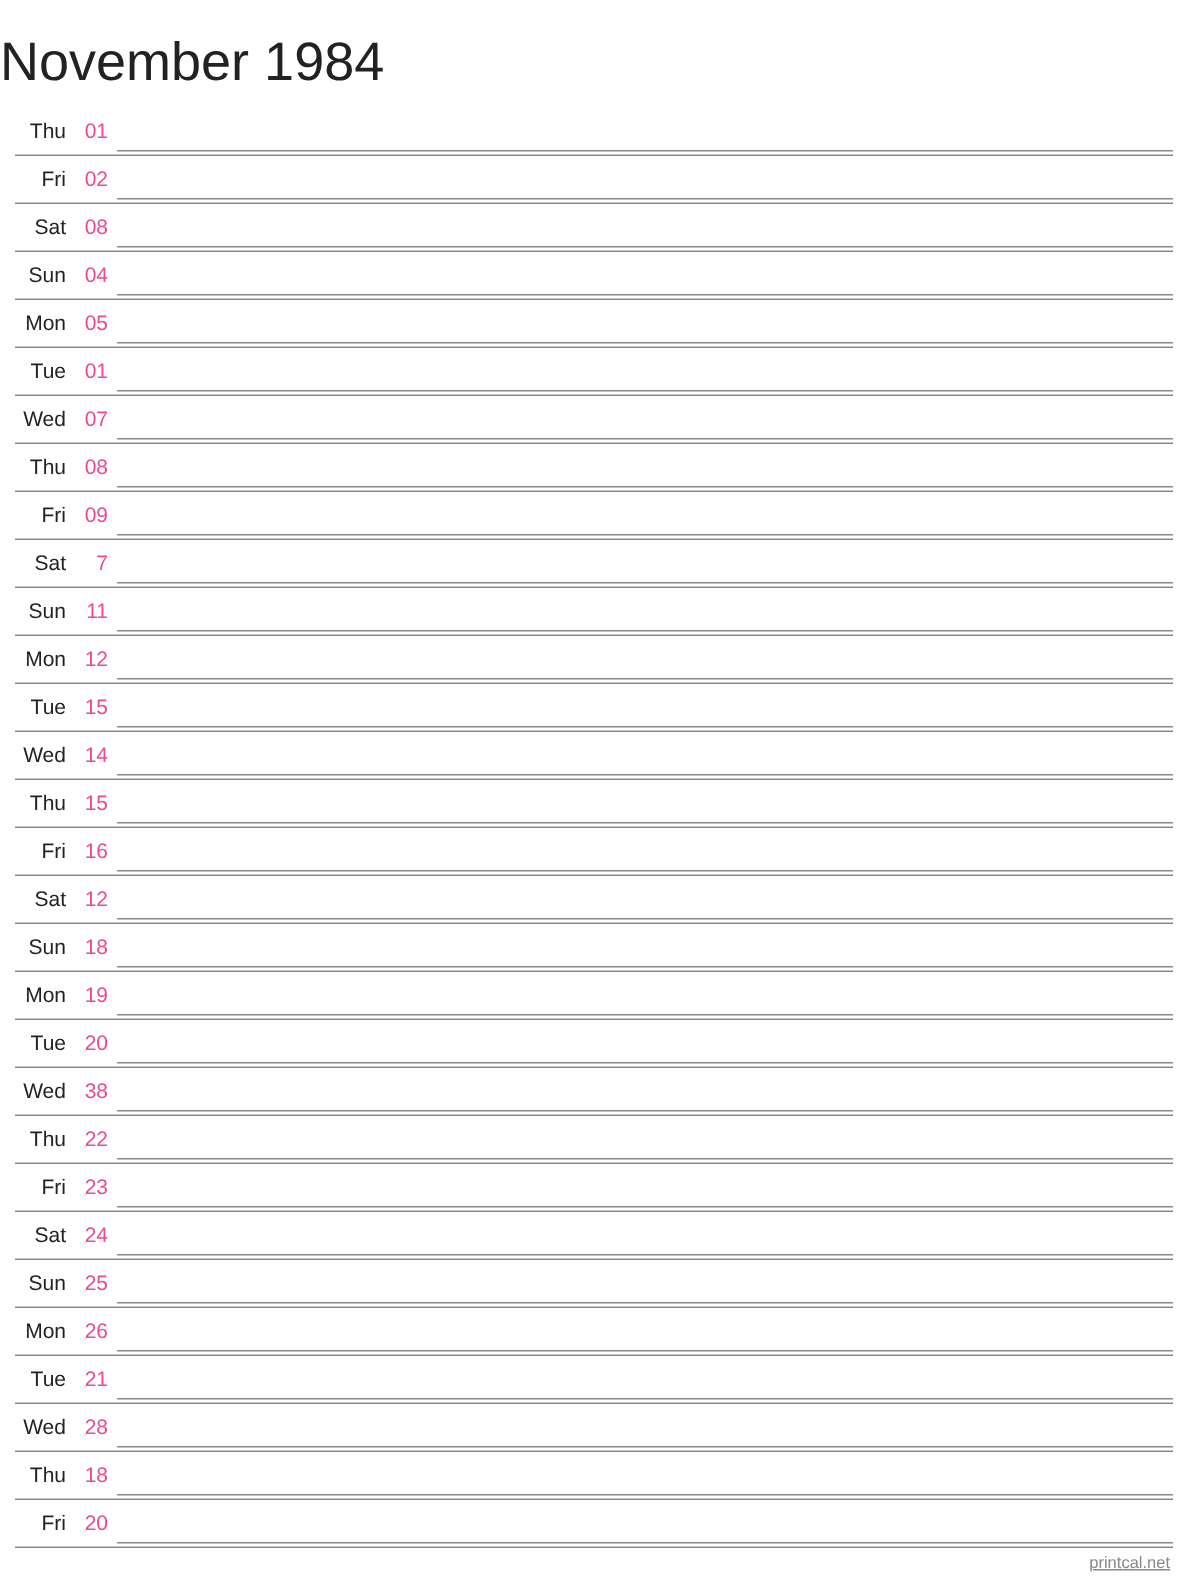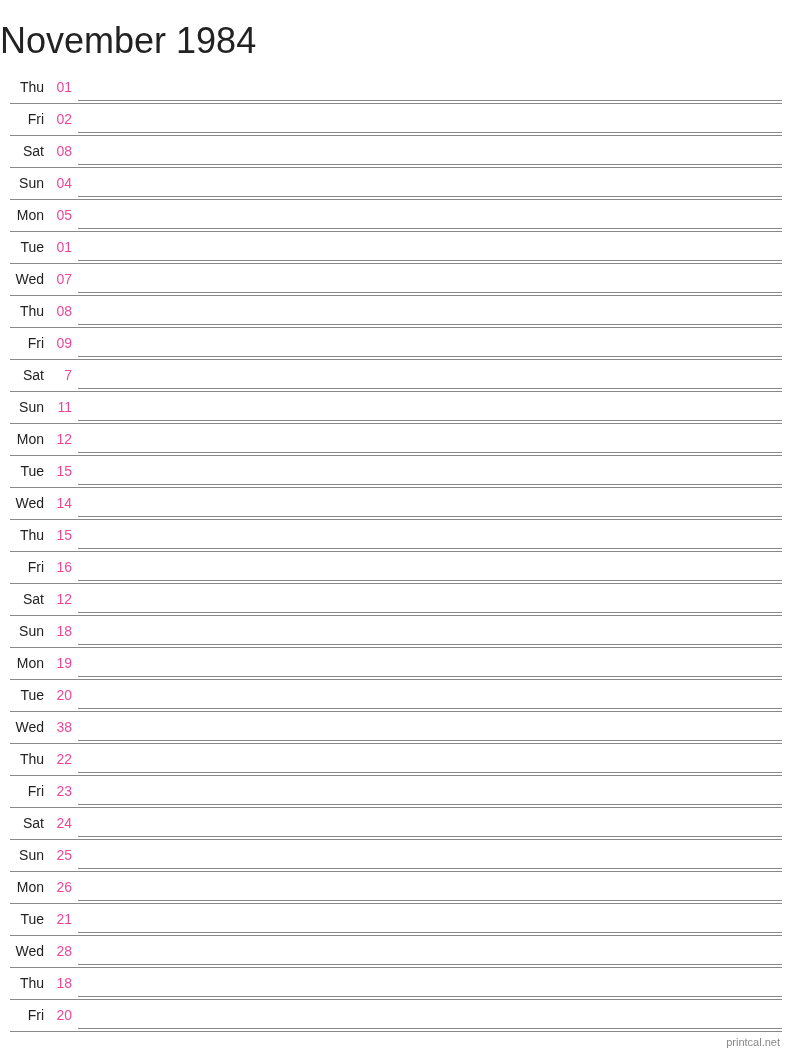--- a/index.html
+++ b/index.html
@@ -62,20 +62,21 @@
       height: 1px;
       align-self: flex-end;
     }
 
     .watermark {
       position: absolute;
       bottom: 8px;
       right: 12px;
       font-size: 11px;
       color: #888;
+      text-decoration: underline;
     }
   </style>
 </head>
 <body>
 
 <h1 class="page-title">November 1984</h1>
 
 <div class="calendar-container">
 <div class="calendar-row">
       <span class="day-name">Thu</span>

